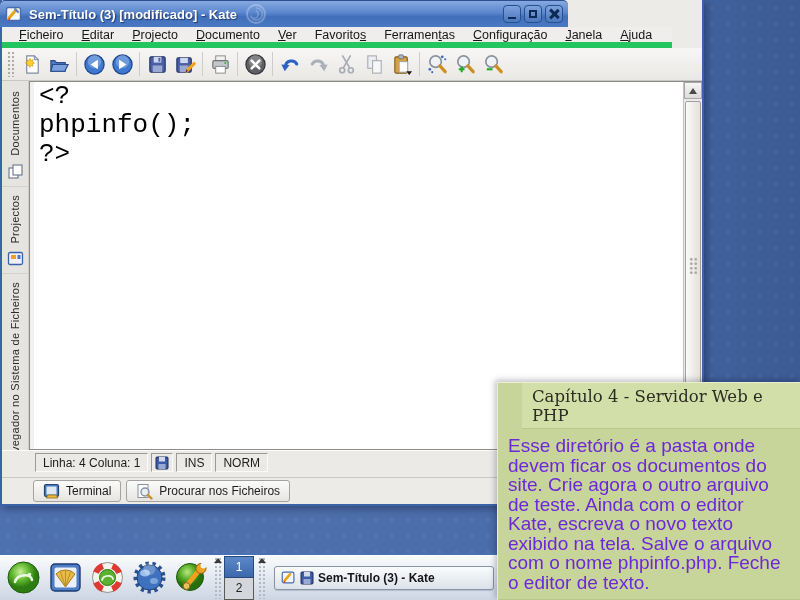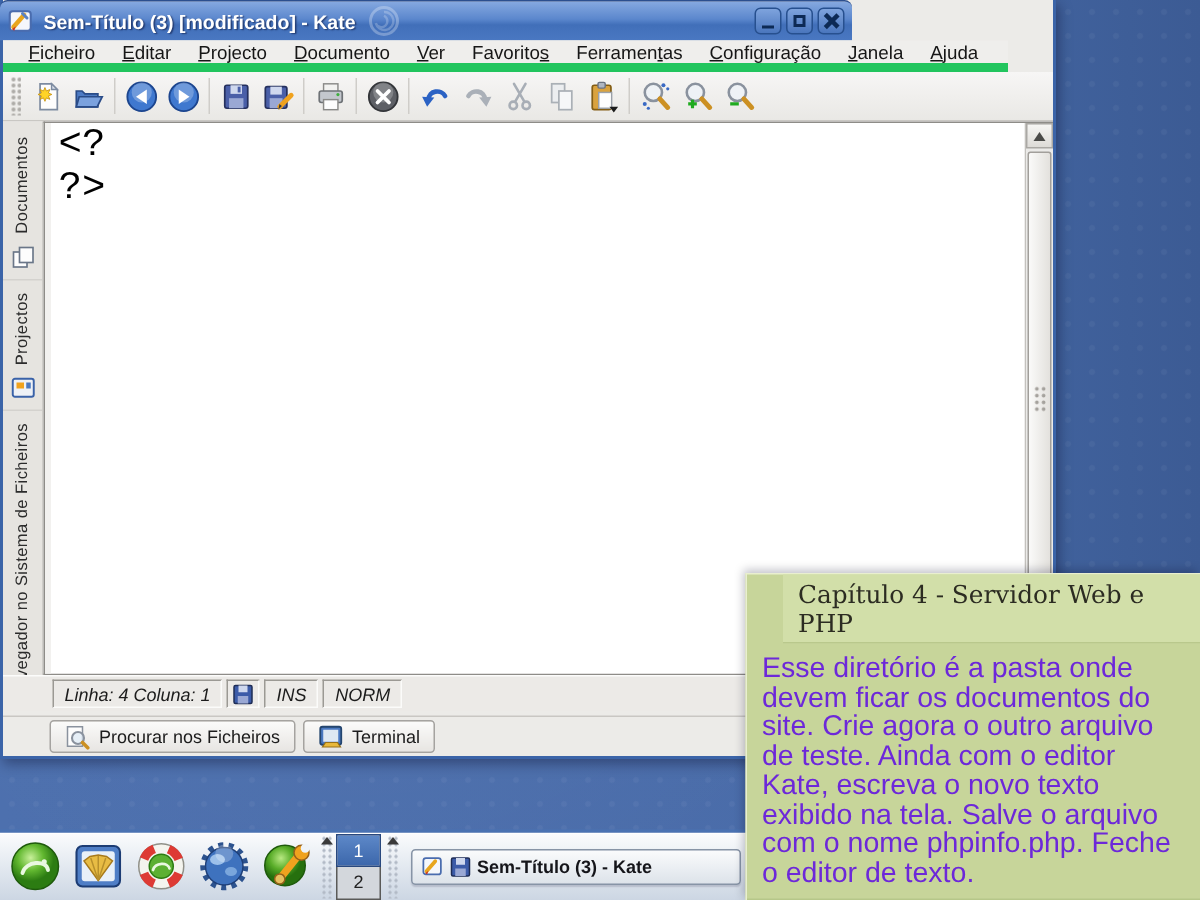--- a/index.html
+++ b/index.html
@@ -106,21 +106,21 @@
   }
   .sb-grip{ width:9px; height:18px; background-image:radial-gradient(circle,#a5a29d 1px, transparent 1.5px); background-size:4.5px 4.5px; }
 
   .statusbar{
     position:absolute; left:0; top:450px; width:700px; height:24px;
     background:#eceae7; border-top:1px solid #fcfcfb; display:flex; align-items:center;
     padding-left:33px; gap:3px; font-size:12px; color:#1c1c1c;
   }
   .status-field{
     border:1px solid; border-color:#9b9994 #fbfbfa #fbfbfa #9b9994;
-    background:#eceae7; padding:1px 7px; height:19px; display:flex; align-items:center; white-space:nowrap;font-style:italic;
+    background:#eceae7; padding:1px 7px; height:19px; display:flex; align-items:center; white-space:nowrap;
   }
   .status-field.grow{ flex:1; margin-right:2px; }
   .status-mod{ padding:1px 3px; }
 
   .toolview-row{
     position:absolute; left:0; top:477px; width:700px; height:27px;
     border-top:1px solid #c9c7c3; background:#ecebe8;
     display:flex; align-items:center; gap:5px; padding-left:31px;
   }
   .tv-btn{
@@ -382,20 +382,21 @@
         <svg viewBox="0 0 17 17">
           <path d="M2 5 v9 h11 v-7 h-7 l-1.5-2 z" fill="#4e7bc4" stroke="#2a4c88" stroke-width="1"></path>
           <path d="M3.5 8 h12 l-2.5 6 H2 z" fill="#7ba2de" stroke="#2a4c88" stroke-width="1"></path>
         </svg>
       </div>
     </div>
 
     <div class="editor-wrap">
       <div class="editor">
         <div class="code-line">&lt;?</div>
+        <div class="code-line">phpinfo();</div>
         <div class="code-line">?&gt;</div>
         <div class="code-line current"></div>
       </div>
       <div class="scrollbar">
         <div class="sb-arrow">
             <div class="sb-tri-up"></div>
           </div>
         <div class="sb-track">
           <div class="sb-thumb">
               <div class="sb-grip"></div>
@@ -417,33 +418,33 @@
         <rect x="3.5" y="8" width="7" height="5" fill="#9aa8d4"></rect>
       </svg>
     </div>
     <div class="status-field">INS</div>
     <div class="status-field">NORM</div>
   </div>
 
   <div class="toolview-row">
     <div class="tv-btn">
       <svg width="17" height="17" viewBox="0 0 17 17">
+        <rect x="1.5" y="1.5" width="14" height="12" rx="1.5" fill="#4a78c0" stroke="#24456e" stroke-width="1.2"></rect>
+        <rect x="3.5" y="3.5" width="10" height="8" fill="#dfe8f2"></rect>
+        <path d="M5 12 h8 l2 3 H3 z" fill="#e8b83a" stroke="#96701a" stroke-width=".8"></path>
+      </svg>
+      <span>Terminal</span>
+    </div>
+    <div class="tv-btn">
+      <svg width="17" height="17" viewBox="0 0 17 17">
         <rect x="2" y="1.5" width="10" height="13" fill="#fdfdfd" stroke="#8a929e" stroke-width="1"></rect>
         <circle cx="9" cy="9" r="4" fill="#dce8f4" fill-opacity=".7" stroke="#8a929e" stroke-width="1.4"></circle>
         <path d="M12 12 L15.5 15.5" stroke="#cc9022" stroke-width="2.4" stroke-linecap="round"></path>
       </svg>
       <span>Procurar nos Ficheiros</span>
-    </div>
-    <div class="tv-btn">
-      <svg width="17" height="17" viewBox="0 0 17 17">
-        <rect x="1.5" y="1.5" width="14" height="12" rx="1.5" fill="#4a78c0" stroke="#24456e" stroke-width="1.2"></rect>
-        <rect x="3.5" y="3.5" width="10" height="8" fill="#dfe8f2"></rect>
-        <path d="M5 12 h8 l2 3 H3 z" fill="#e8b83a" stroke="#96701a" stroke-width=".8"></path>
-      </svg>
-      <span>Terminal</span>
     </div>
   </div>
 </div>
 
 <div class="taskbar">
   <div class="launcher">
     <svg viewBox="0 0 35 35">
       <defs>
           <radialGradient id="g1" cx="40%" cy="32%">
             <stop offset="0%" stop-color="#c8f09a"></stop>

